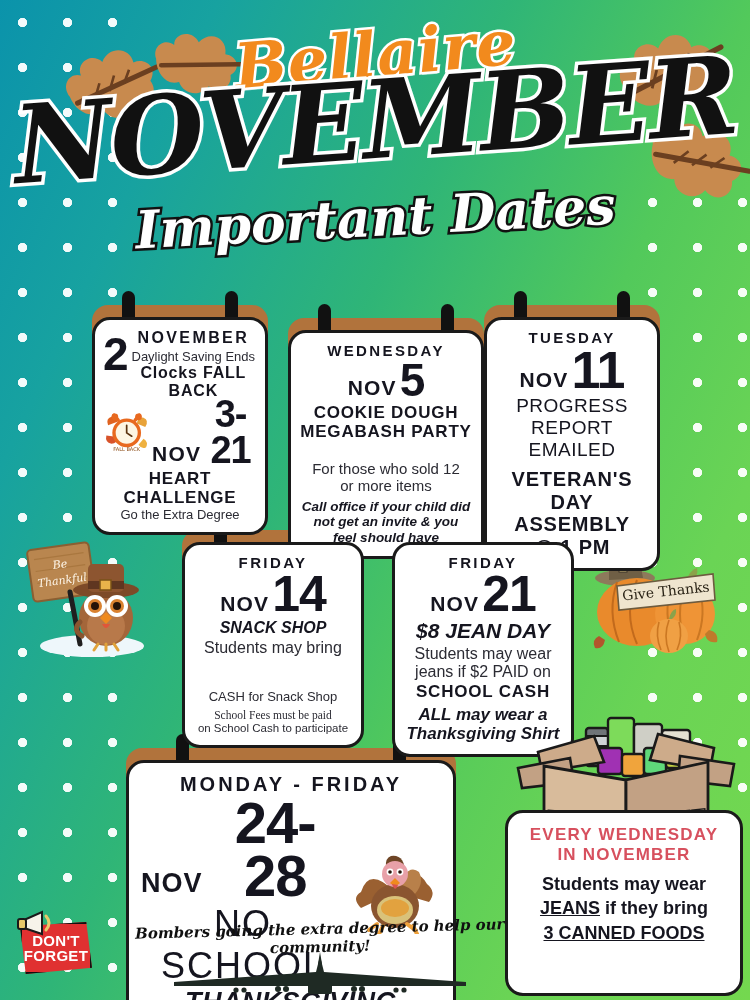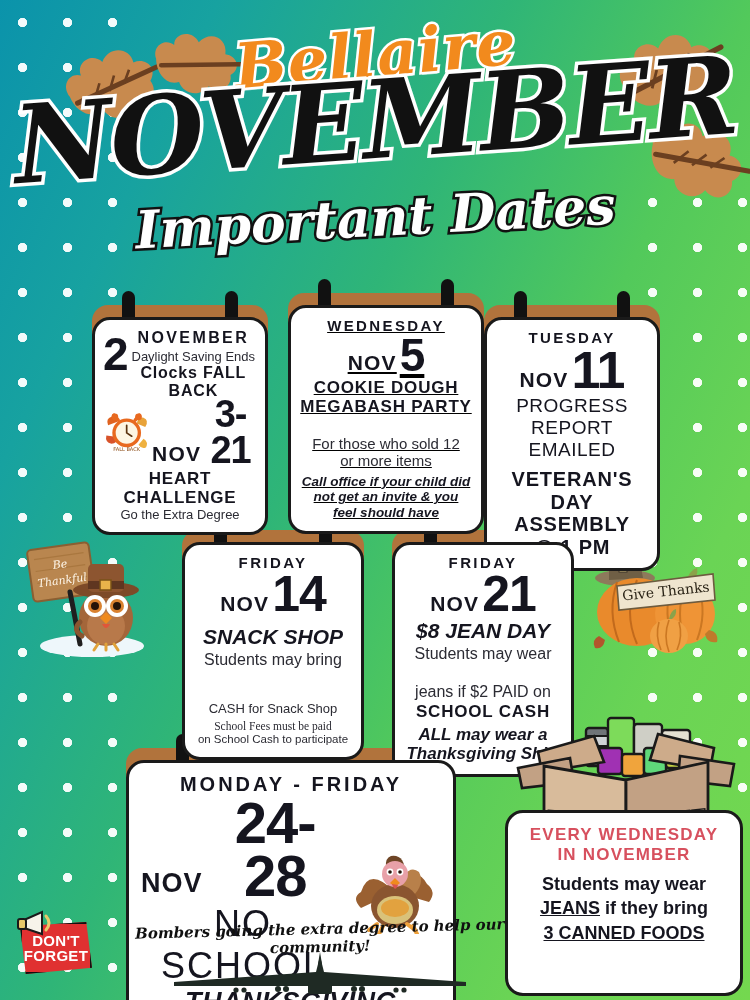--- a/index.html
+++ b/index.html
@@ -206,21 +206,21 @@
         <div class="daterow" style="margin-left:-2px;">
           <div class="novlbl" style="align-self:flex-end; margin-bottom:4px;">NOV</div>
           <div class="daynum" style="font-size:38px;">3-21</div>
         </div>
       </div>
       <div class="big-head" style="font-size:17px; margin-top:1px;">HEART CHALLENGE</div>
       <div class="sub" style="font-size:13px;">Go the Extra Degree</div>
     </div>
   </div>
 
-  <div class="cal" id="cal-2" style="left:288px; top:293px; width:196px;text-decoration:underline;">
+  <div class="cal" id="cal-2" style="left:288px; top:318px; width:196px;">
     <div class="cal-top">
       <div class="ring" style="left:30px;"></div>
       <div class="ring" style="right:30px;"></div>
     </div>
     <div class="cal-body" style="min-height:180px;">
       <div class="dow">WEDNESDAY</div>
       <div class="daterow">
         <div class="novlbl" style="align-self:flex-end; margin-bottom:5px;">NOV</div>
         <div class="daynum">5</div>
       </div>
@@ -257,42 +257,42 @@
     <div class="cal-top">
       <div class="ring" style="left:32px;"></div>
       <div class="ring" style="right:32px;"></div>
     </div>
     <div class="cal-body" style="min-height:160px;">
       <div class="dow">FRIDAY</div>
       <div class="daterow">
         <div class="novlbl" style="align-self:flex-end; margin-bottom:5px;">NOV</div>
         <div class="daynum" style="font-size:50px;">14</div>
       </div>
-      <div class="ital-bd-lg" style="font-size:21px;margin-top:6px;">SNACK SHOP</div>
+      <div class="ital-bd-lg" style="font-size:16px;">SNACK SHOP</div>
       <div class="sub" style="font-size:16px; margin-top:2px;">Students may bring</div>
       <div class="sub" style="font-size:13px;margin-top:32px;">CASH for Snack Shop</div>
       <div class="sub-sm" style="margin-top:4px;font-family:Liberation Serif, serif;">School Fees must be paid</div>
       <div class="sub-sm">on School Cash to participate</div>
     </div>
   </div>
 
   <div class="cal" id="cal-5" style="left:392px; top:530px; width:182px;">
     <div class="cal-top">
       <div class="ring" style="left:32px;"></div>
       <div class="ring" style="right:32px;"></div>
     </div>
     <div class="cal-body" style="min-height:160px;">
       <div class="dow">FRIDAY</div>
       <div class="daterow">
         <div class="novlbl" style="align-self:flex-end; margin-bottom:5px;">NOV</div>
         <div class="daynum" style="font-size:50px;text-align:center;">21</div>
       </div>
       <div class="ital-bd-lg" style="font-size:21px;">$8 JEAN DAY</div>
       <div class="sub" style="font-size:16px; margin-top:2px;">Students may wear</div>
-      <div class="sub" style="font-size:16px;margin-top:20px;">jeans if $2 PAID on</div>
+      <div class="sub" style="font-size:16px;">jeans if $2 PAID on</div>
       <div class="big-head" style="font-size:17px;">SCHOOL CASH</div>
       <div class="ital-bd-lg" style="margin-top:4px;">ALL may wear a</div>
       <div class="ital-bd-lg">Thanksgiving Shirt</div>
     </div>
   </div>
 
   <svg style="position:absolute; left:14px; top:534px;" width="150" height="128" viewBox="0 0 150 128">
     <ellipse cx="78" cy="112" rx="52" ry="11" fill="#eef7fb"></ellipse>
 
     <rect x="16" y="12" width="62" height="52" rx="4" fill="#b9864f" stroke="#8a5f32" stroke-width="2" transform="rotate(-8 47 38)"></rect>

